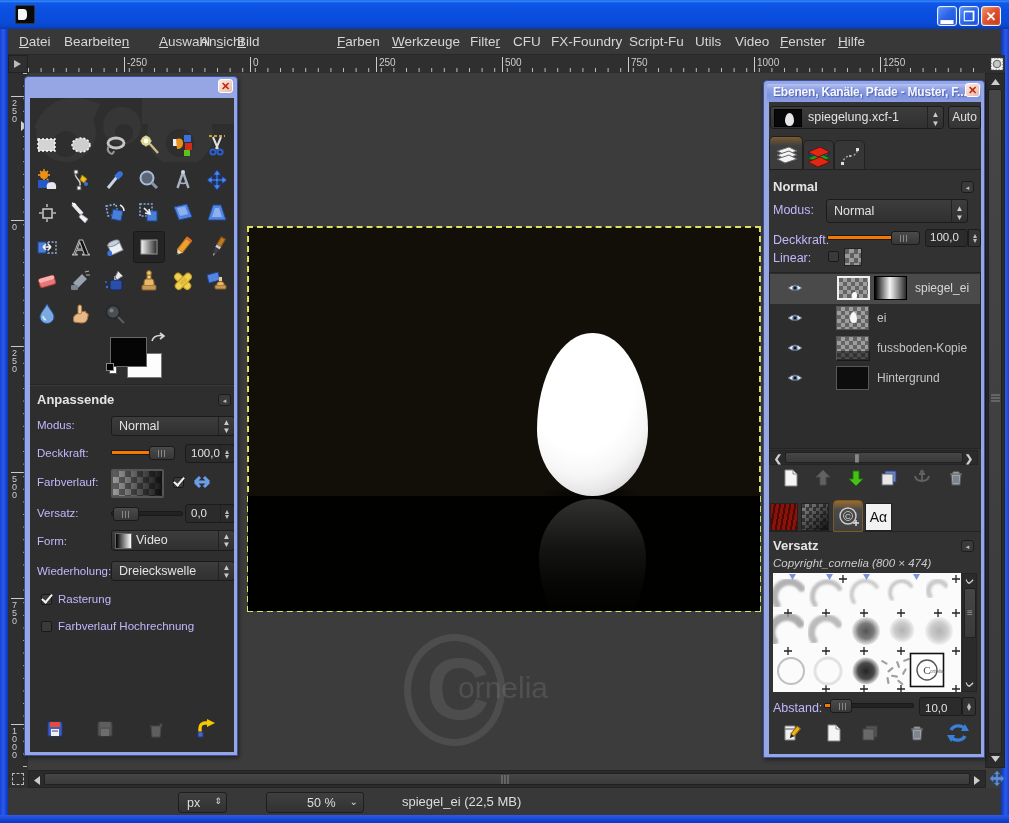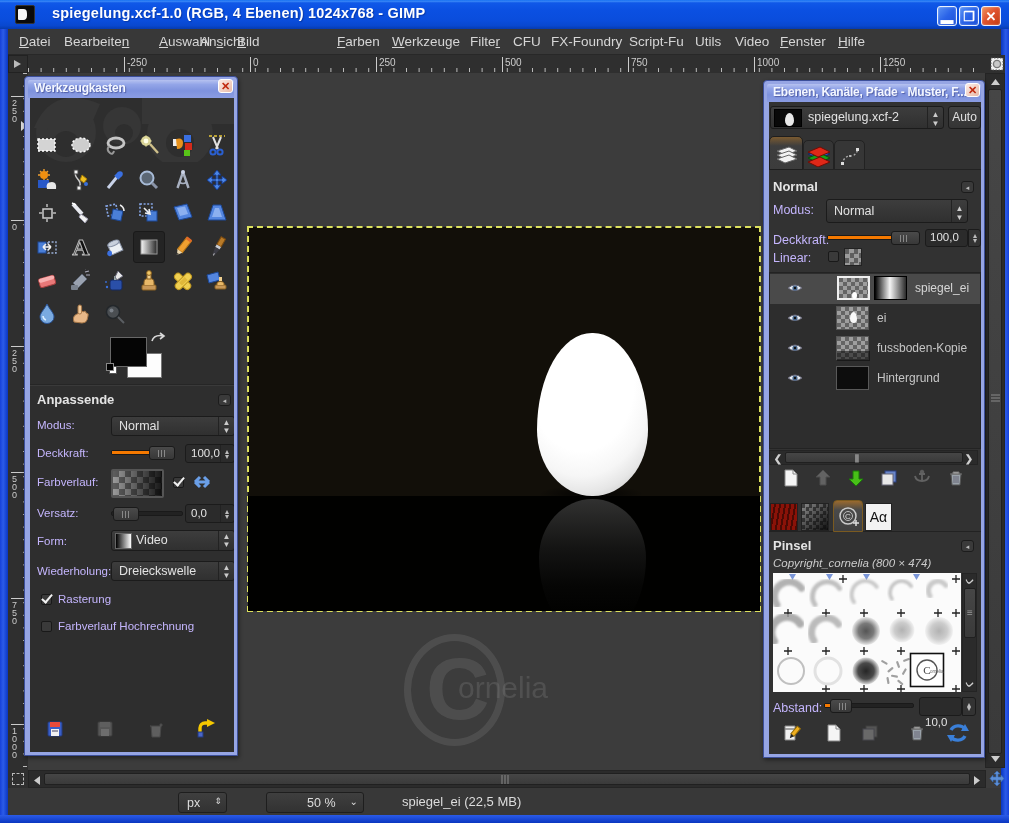--- a/index.html
+++ b/index.html
@@ -71,21 +71,20 @@
 .gcheck{position:absolute;width:11px;height:11px;background:#3a3a3a;border:1px solid #191919;border-radius:2px;}
 .gcheck.on::after{content:"";position:absolute;left:2px;top:-3px;width:4px;height:9px;border:solid #f2f2f2;border-width:0 2px 2px 0;transform:rotate(40deg);}
 .slider{position:absolute;height:5px;background:#222;border-radius:2px;border:1px solid #1a1a1a;}
 .sgrip{position:absolute;top:-5px;width:26px;height:14px;background:linear-gradient(180deg,#4a4a4a,#383838);border:1px solid #1a1a1a;border-radius:3px;}
 .sgrip::after{content:"";position:absolute;left:8px;top:3px;width:1px;height:7px;background:#888;box-shadow:3px 0 #888,6px 0 #888;}
 .hdr{position:absolute;color:#e4e4e4;font-weight:bold;font-size:13px;}
 .hbtn{position:absolute;width:13px;height:12px;background:#3a3a3a;border:1px solid #1c1c1c;border-radius:3px;color:#bbb;font-size:7px;text-align:center;line-height:11px;}
 </style></head><body>
 <div class="abs" id="titlebar">
   <div class="abs ticon"></div>
-  <div class="abs ttext">spiegelung.xcf-1.0 (RGB, 4 Ebenen) 1024x768 - GIMP</div>
   <div class="abs wbtn" style="left:937px;">
       <span style="line-height:26px;">▬</span>
     </div>
   <div class="abs wbtn" style="left:959px;">
       <span>❒</span>
     </div>
   <div class="abs wbtn close" style="left:981px;">
       <span>✕</span>
     </div>
 </div>
@@ -336,21 +335,20 @@
     <span style="position:absolute;right:4px;top:3px;font-size:9px;">⇕</span>
   </div>
   <div class="combo" style="left:258px;top:4px;width:98px;height:21px;">
     <span style="position:absolute;left:40px;top:3px;">50 %</span>
     <span style="position:absolute;right:5px;top:3px;font-size:10px;">⌄</span>
   </div>
   <div id="stext">spiegel_ei (22,5 MB)</div>
 </div>
 
 <div class="fwin" id="toolbox" style="left:24px;top:76px;width:214px;height:680px;">
-  <div class="ftitle">Werkzeugkasten</div>
   <div class="fclose" style="right:4px;">✕</div>
   <div class="fbody" style="width:204px;height:654px;">
     <svg id="wilber" style="position:absolute;left:0;top:0;" width="204" height="64">
       <circle cx="36" cy="34" r="30" fill="#363636"></circle>
       <circle cx="36" cy="46" r="13" fill="#2e2e2e"></circle>
       <path d="M4 30 q 18 -44 66 -24 l -12 28 z" fill="#363636"></path>
       <circle cx="92" cy="28" r="19" fill="#363636"></circle>
       <circle cx="94" cy="35" r="9" fill="#2e2e2e"></circle>
       <circle cx="150" cy="36" r="33" fill="#363636"></circle>
       <circle cx="150" cy="45" r="14" fill="#2e2e2e"></circle>
@@ -591,21 +589,21 @@
 
 <div class="fwin" id="layerswin" style="left:763px;top:80px;width:222px;height:678px;">
   <div class="ftitle">Ebenen, Kanäle, Pfade - Muster, F...</div>
   <div class="fclose" style="right:4px;">✕</div>
   <div class="fbody" style="width:212px;height:652px;background:#323232;">
 
     <div class="gdrop" style="left:1px;top:4px;width:174px;height:23px;">
       <div style="position:absolute;left:3px;top:2px;width:28px;height:18px;background:#090909;border:1px solid #000;overflow:hidden;">
           <div style="position:absolute;left:10px;top:3px;width:9px;height:13px;border-radius:50% 50% 50% 50%/60% 60% 40% 40%;background:#e8e8e8;"></div>
         </div>
-      <span class="dtext" style="left:37px;top:3px;">spiegelung.xcf-2</span>
+      <span class="dtext" style="left:37px;top:3px;">spiegelung.xcf-1</span>
         <span class="gspin" style="line-height:9px;padding-top:3px;">▲<br>▼</span>
     </div>
     <div style="position:absolute;left:179px;top:4px;width:33px;height:23px;background:linear-gradient(180deg,#424242,#343434);border:1px solid #1b1b1b;border-radius:3px;color:#e0e0e0;font-size:12px;text-align:center;line-height:21px;">Auto</div>
 
     <div style="position:absolute;left:0;top:34px;width:212px;height:34px;border-bottom:1px solid #222;"></div>
     <div style="position:absolute;left:0px;top:34px;width:34px;height:34px;background:linear-gradient(180deg,#7a5a30,#3e3e3e 28%,#3c3c3c);border:1px solid #1e1e1e;border-radius:5px 5px 0 0;">
       <svg style="position:absolute;left:5px;top:6px;" width="24" height="22">
           <g stroke="#666" fill="#f2f2f2">
             <polygon points="2,8 14,4 22,8 10,12"></polygon>
             <polygon points="2,12 14,8 22,12 10,16"></polygon>
@@ -730,21 +728,21 @@
     <div style="position:absolute;left:64px;top:398px;width:30px;height:32px;background:linear-gradient(180deg,#9a6a2e,#4a4a4a 30%,#404040);border:1px solid #7a5a20;border-radius:4px 4px 0 0;">
       <svg style="position:absolute;left:4px;top:5px;" width="22" height="24">
           <circle cx="10" cy="10" r="8" fill="none" stroke="#ccc" stroke-width="1.5"></circle>
           <circle cx="10" cy="10" r="4.5" fill="none" stroke="#bbb" stroke-width="1"></circle>
           <text x="10" y="13" font-size="8" fill="#ddd" text-anchor="middle">C</text>
           <path d="M15 17 h6 m-3 -3 v6" stroke="#ddd" stroke-width="1.5"></path>
         </svg>
     </div>
     <div style="position:absolute;left:96px;top:401px;width:27px;height:28px;background:#f2f2f2;border:1px solid #222;color:#111;font-size:14px;text-align:center;line-height:26px;">Aα</div>
 
-    <div class="hdr" style="left:4px;top:436px;">Pinsel</div>
+    <div class="hdr" style="left:4px;top:436px;">Versatz</div>
     <div class="hbtn" style="left:192px;top:438px;">◂</div>
     <div style="position:absolute;left:4px;top:455px;color:#cccccc;font-size:11.5px;font-style:italic;">Copyright_cornelia (800 × 474)</div>
     <div style="position:absolute;left:4px;top:471px;width:188px;height:119px;background:#fbfbfb;" id="brusharea"><svg width="188" height="119" id="brushsvg">
           <defs>
             <filter id="bl">
               <feGaussianBlur stdDeviation="1.1"></feGaussianBlur>
             </filter>
           </defs>
           <polygon points="16,1 23,1 19.5,7" fill="#7a96d8"></polygon>
           <polygon points="53,1 60,1 56.5,7" fill="#7a96d8"></polygon>
@@ -815,21 +813,21 @@
       <div class="sbthumb" style="left:1px;top:14px;width:12px;height:50px;"></div>
       <div class="arr" style="left:1px;top:33px;width:12px;color:#999;">≡</div>
       <div class="arr" style="left:1px;bottom:1px;width:12px;">ᨆ</div>
     </div>
     <div class="glabel" style="left:4px;top:599px;font-size:12.5px;">Abstand:</div>
     <div class="slider" style="left:55px;top:601px;width:90px;">
         <div style="position:absolute;left:0;top:0;height:100%;width:6px;background:#f57900;"></div>
         <div class="sgrip" style="left:5px;width:22px;"></div>
       </div>
     <div class="gspinbox" style="left:150px;top:595px;width:43px;height:19px;">
-        <span style="position:absolute;left:5px;top:18px;">10,0</span>
+        <span style="position:absolute;left:5px;top:4px;">10,0</span>
       </div>
     <div class="udarr" style="left:193px;top:595px;width:14px;height:19px;border:1px solid #1b1b1b;border-radius:0 3px 3px 0;background:#333;">
         <i style="top:2px;">▴</i>
         <i style="bottom:2px;">▾</i>
       </div>
     <div id="brushbtns">
         <svg style="position:absolute;left:13px;top:621px;" width="20" height="20">
           <path d="M3 3 h10 v3 h-10 z M3 6 h10 v11 h-10 z" fill="#f0f0f0" stroke="#888"></path>
           <g transform="rotate(40 13 9)">
             <rect x="11" y="3" width="4" height="10" fill="#f0b020" stroke="#946c08"></rect>

